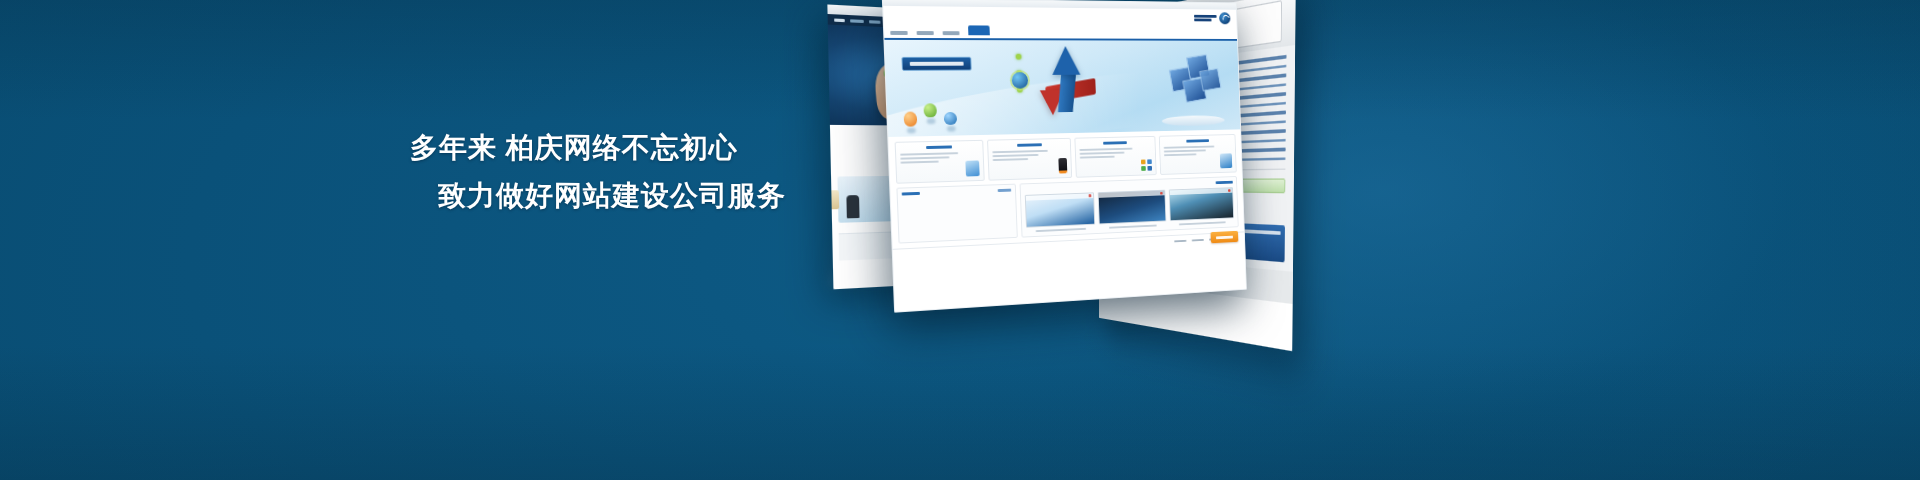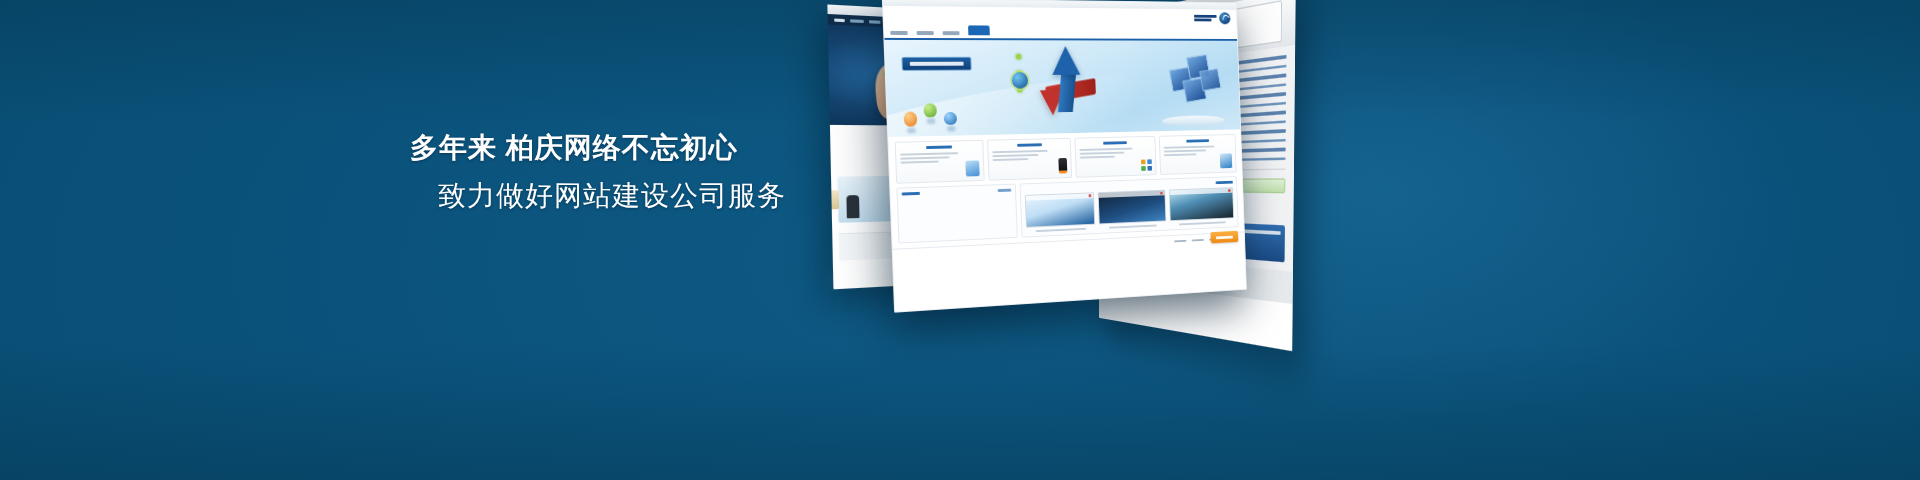--- a/index.html
+++ b/index.html
@@ -30,21 +30,21 @@
   .headline { position:absolute; left:410px; top:128px; width:520px; z-index:6; }
   .hl-line {
     color:#ffffff;
     font-family:"Liberation Sans","DejaVu Sans",sans-serif;
     font-weight:700;
     letter-spacing:1px;
     white-space:nowrap;
     text-shadow:0 1px 3px rgba(0,25,45,.45);
   }
   .hl-1 { font-size:28px; line-height:40px; }
-  .hl-2 { font-size:28px; line-height:40px; font-weight:400; margin-top:8px; margin-left:28px; }
+  .hl-2 { font-size:28px; line-height:40px; font-weight:700; margin-top:8px; margin-left:28px; }
 
   
   .scene {
     position:absolute; left:800px; top:-10px;
     width:820px; height:440px;
     perspective:1150px; perspective-origin:42% 48%;
     z-index:4;
   }
   .panel { position:absolute; transform-style:preserve-3d; background:#fff; overflow:hidden; }
 

